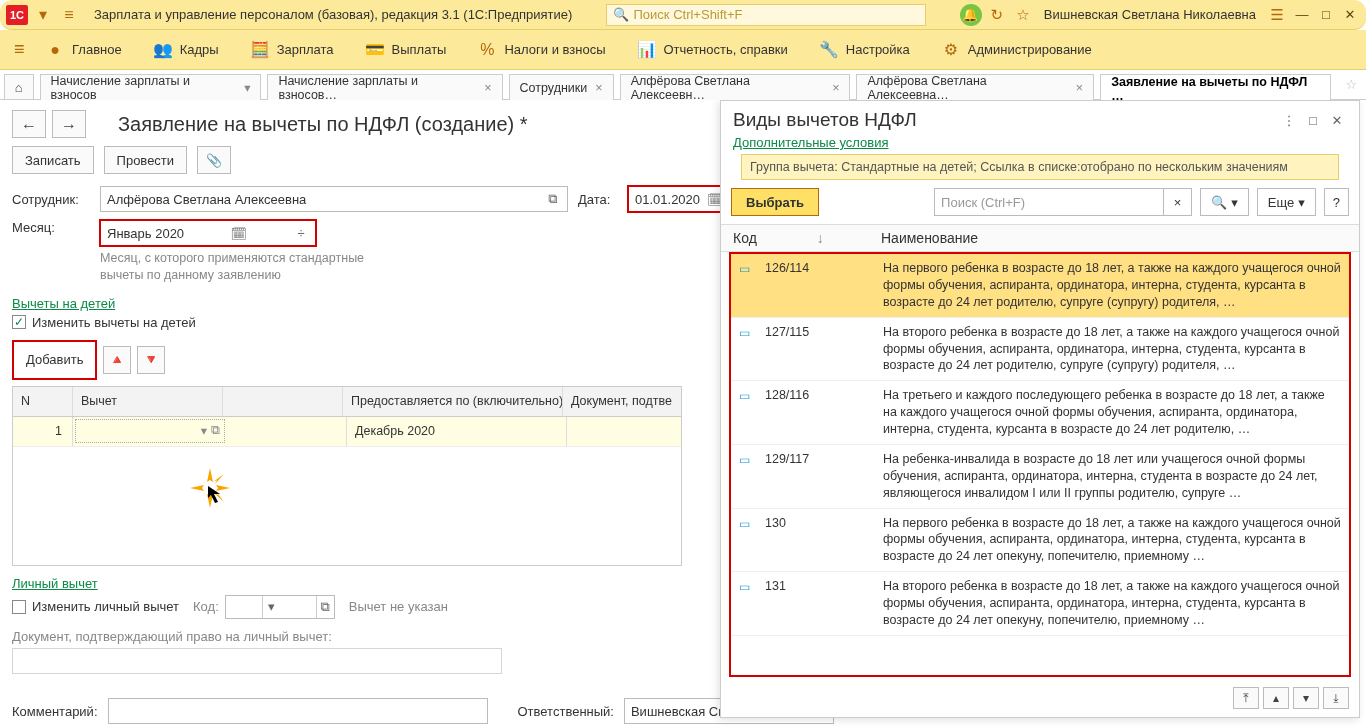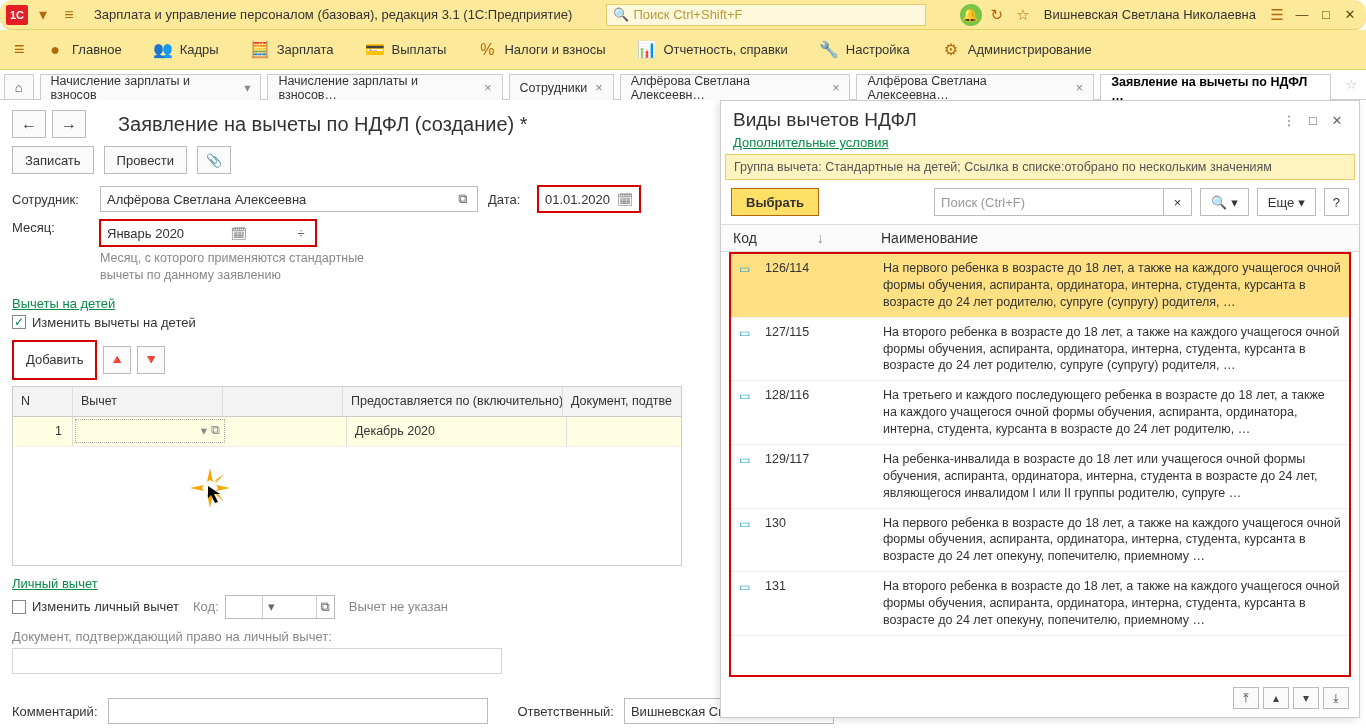--- a/index.html
+++ b/index.html
@@ -75,21 +75,21 @@
   .biginput { flex:1; max-width:490px; height:26px; border:1px solid #bbb; background:#fff; display:flex; align-items:center;}
   .comment-row { position:absolute; bottom:4px; left:12px; right:12px; display:flex; align-items:center; gap:10px;}
   .comment-row .cin { height:26px; border:1px solid #bbb; background:#fff; width:380px;}
 
   
   .panel { position:absolute; top:0; right:6px; width:640px; height:618px; background:#fff; border:1px solid #ccc; box-shadow:-2px 2px 8px rgba(0,0,0,0.12); display:flex; flex-direction:column;}
   .panel-hdr { display:flex; align-items:center; padding:8px 10px 2px 12px;}
   .panel-title { font-size:19px; color:#333; flex:1;}
   .panel-hdr .pbtn { width:24px; text-align:center; color:#666;}
   .panel-sub { color:#0a8a47; text-decoration:underline; padding:2px 12px 4px 12px; font-size:13px;}
-  .panel-filter { background:#fff3c0; border:1px solid #e5cf6b; margin:0 4px; padding:5px 8px; color:#555; font-size:12.5px;}
+  .panel-filter { background:#fff3c0; border:1px solid #e5cf6b; margin:0 20px; padding:5px 8px; color:#555; font-size:12.5px;}
   .panel-tools { display:flex; align-items:center; gap:8px; padding:8px 10px;}
   .panel-tools .sel { background:#ffe066; border:1px solid #b3690a; font-weight:bold; height:28px; padding:0 14px; display:flex; align-items:center;}
   .panel-tools .srch { flex:1; height:28px; border:1px solid #bbb; display:flex; align-items:center; padding:0 6px; color:#999;}
   .panel-tools .clrx { width:28px; height:28px; border:1px solid #bbb; border-left:none; display:flex; align-items:center; justify-content:center;}
   .panel-tools .more { height:28px; border:1px solid #bbb; padding:0 10px; display:flex; align-items:center; gap:4px;}
   .panel-cols { display:flex; align-items:center; height:28px; border-top:1px solid #ddd; border-bottom:1px solid #ddd; background:#fafafa; font-size:14px; color:#333;}
   .panel-cols .cc1 { width:150px; padding-left:12px; display:flex; align-items:center; gap:60px;}
   .panel-cols .cc1 .sort { color:#888;}
   .panel-cols .cc2 { flex:1; padding-left:10px;}
   .panel-list { flex:1; border:2px solid #d40000; margin:0 8px 6px 8px; overflow:hidden;}
@@ -204,21 +204,21 @@
     <div class="act-row">
       <div class="btn">Записать</div>
       <div class="btn">Провести</div>
       <div class="btn icon">
           <span>📎</span>
         </div>
     </div>
 
     <div class="frow">
       <div class="flabel">Сотрудник:</div>
-      <div class="txtbox" style="width:378px">
+      <div class="txtbox" style="width:468px">
         <span>Алфёрова Светлана Алексеевна</span>
         <span class="ico-r">⧉</span>
       </div>
       <div class="flabel" style="width:40px">Дата:</div>
       <div class="txtbox hl-red" style="width:102px">
         <span>01.01.2020</span>
         <span class="ico-r">🗓</span>
       </div>
     </div>
 

